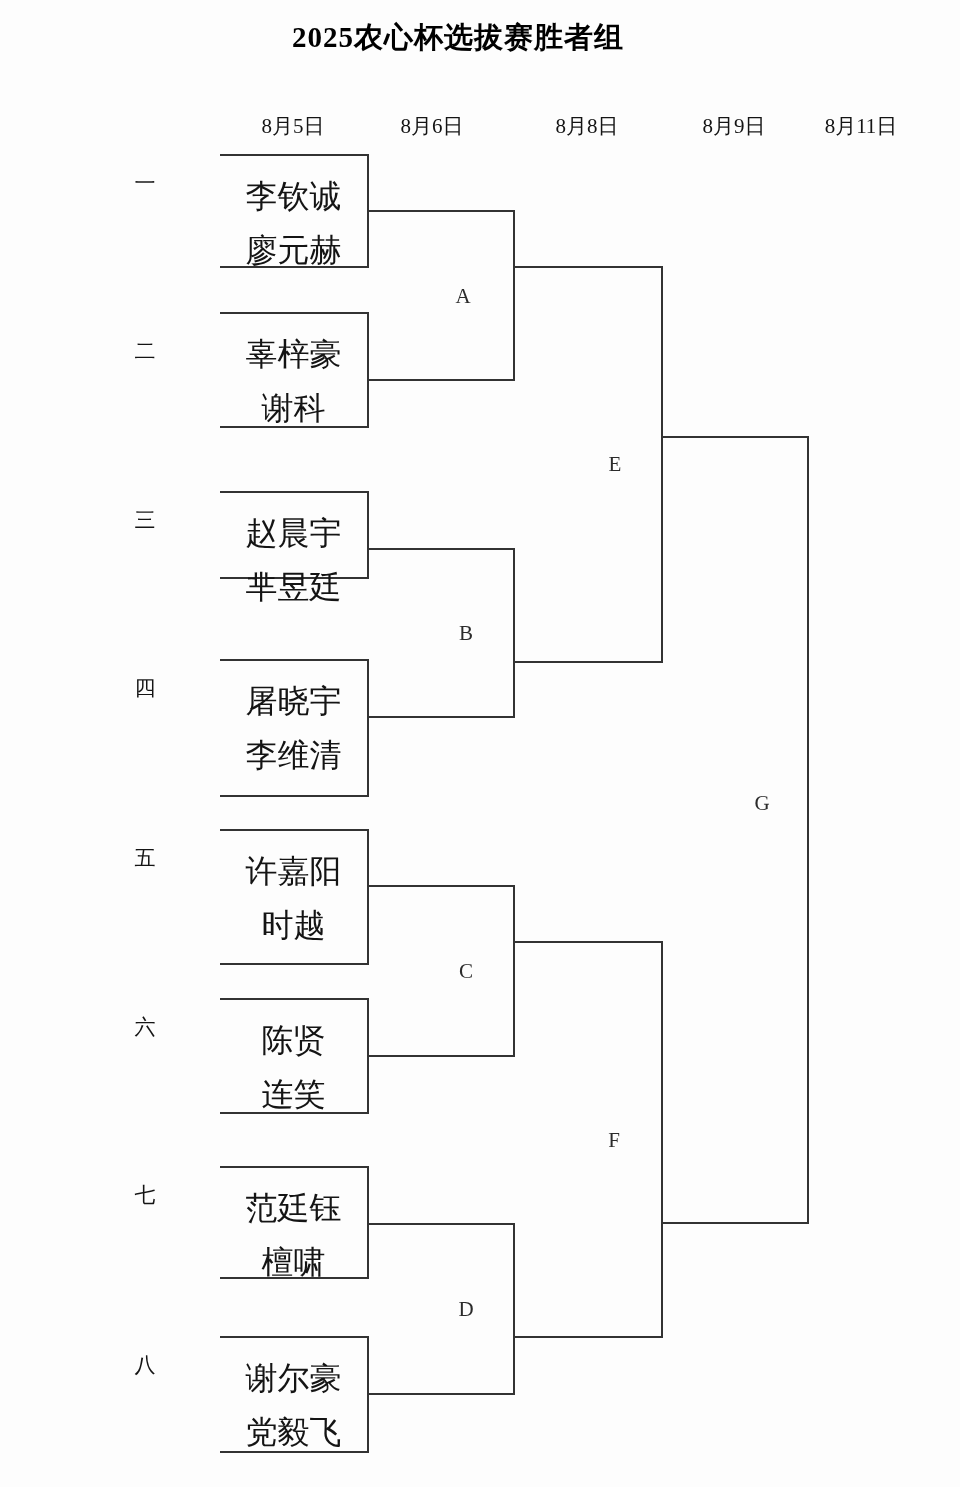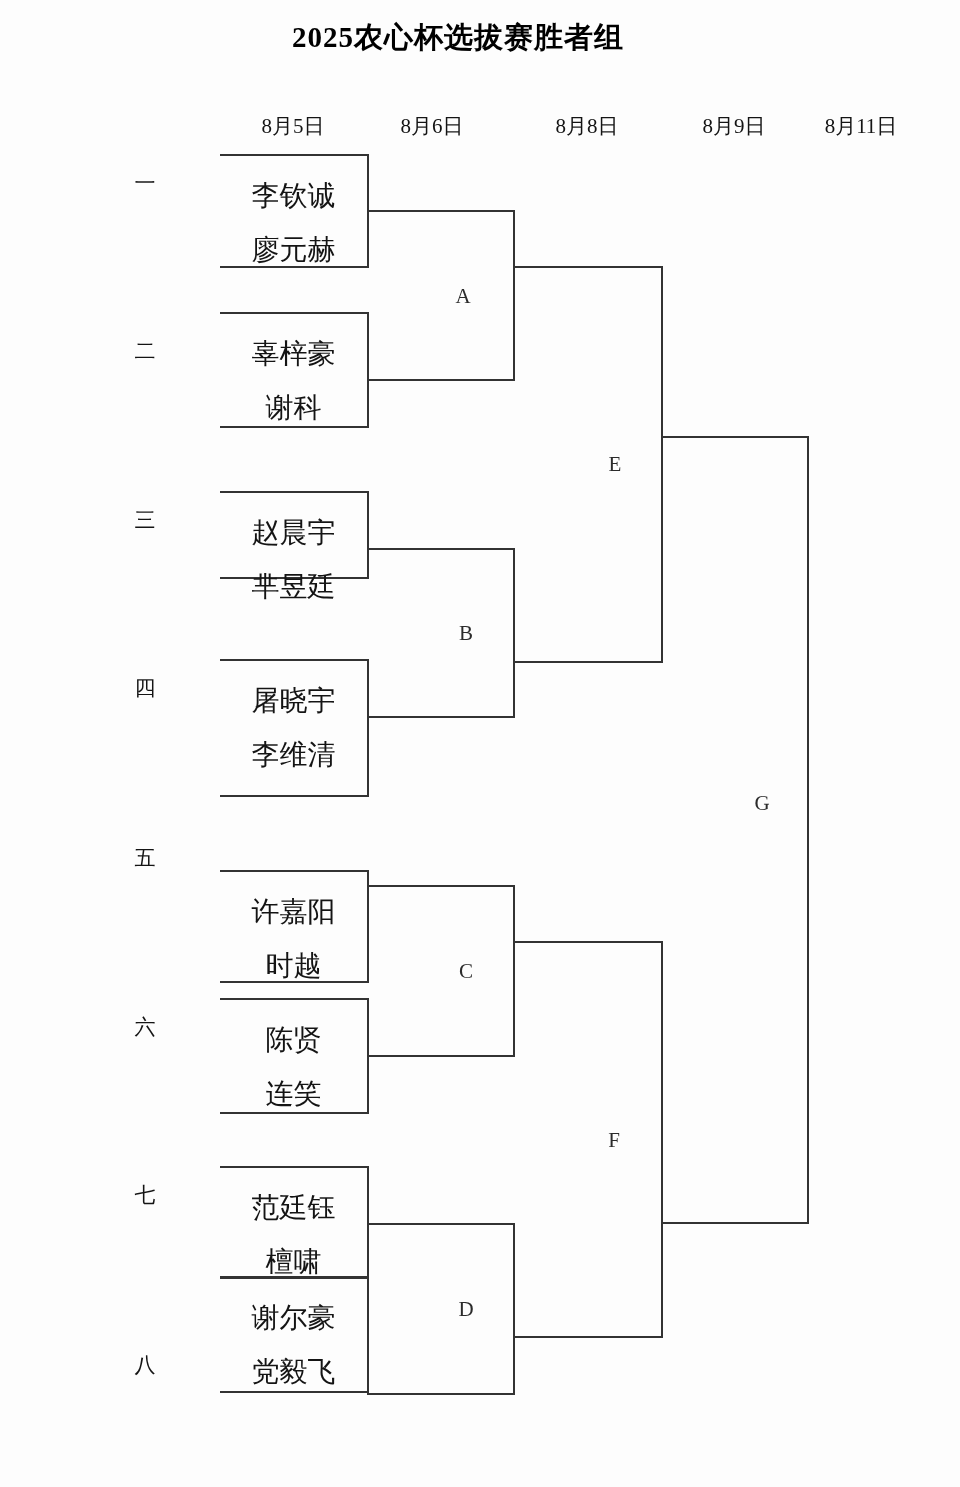--- a/index.html
+++ b/index.html
@@ -27,21 +27,21 @@
   .seed{
     position:absolute;left:145px;transform:translate(-50%,-50%);
     font-size:21px;color:var(--text);
   }
   .pairbox{
     position:absolute;left:220px;width:149px;box-sizing:border-box;
     border:2px solid var(--line);border-left:none;background:transparent;
   }
   .pname{
     position:absolute;left:0;right:0;text-align:center;
-    font-size:28px;line-height:34px;white-space:nowrap;color:var(--text);
+    font-size:32px;line-height:34px;white-space:nowrap;color:var(--text);
   }
   .pname.first{top:23px;}
   .pname.second{top:77px;}
   .hline{position:absolute;height:2px;background:var(--line);}
   .vline{position:absolute;width:2px;background:var(--line);}
   .mlabel{
     position:absolute;transform:translate(-50%,-50%);
     font-size:21px;color:var(--muted);
   }
 </style>
@@ -76,33 +76,33 @@
     <div class="pname second">谢科</div>
   </div>
   <div class="pairbox" style="top:491px;height:88px;">
     <div class="pname first">赵晨宇</div>
     <div class="pname second">芈昱廷</div>
   </div>
   <div class="pairbox" style="top:659px;height:138px;">
     <div class="pname first">屠晓宇</div>
     <div class="pname second">李维清</div>
   </div>
-  <div class="pairbox" style="top:870px;height:113px;font-family:Liberation Serif, serif;">
+  <div class="pairbox" style="top:829px;height:136px;font-family:Liberation Serif, serif;">
     <div class="pname first">许嘉阳</div>
     <div class="pname second">时越</div>
   </div>
   <div class="pairbox" style="top:998px;height:116px;">
     <div class="pname first">陈贤</div>
     <div class="pname second">连笑</div>
   </div>
   <div class="pairbox" style="top:1166px;height:113px;">
     <div class="pname first">范廷钰</div>
     <div class="pname second">檀啸</div>
   </div>
-  <div class="pairbox" style="top:1276px;height:117px;">
+  <div class="pairbox" style="top:1336px;height:117px;">
     <div class="pname first">谢尔豪</div>
     <div class="pname second">党毅飞</div>
   </div>
 
   <div class="hline" style="left:367px;top:210px;width:148px;"></div>
   <div class="hline" style="left:367px;top:379px;width:148px;"></div>
   <div class="hline" style="left:367px;top:548px;width:148px;"></div>
   <div class="hline" style="left:367px;top:716px;width:148px;"></div>
   <div class="hline" style="left:367px;top:885px;width:148px;"></div>
   <div class="hline" style="left:367px;top:1055px;width:148px;"></div>

